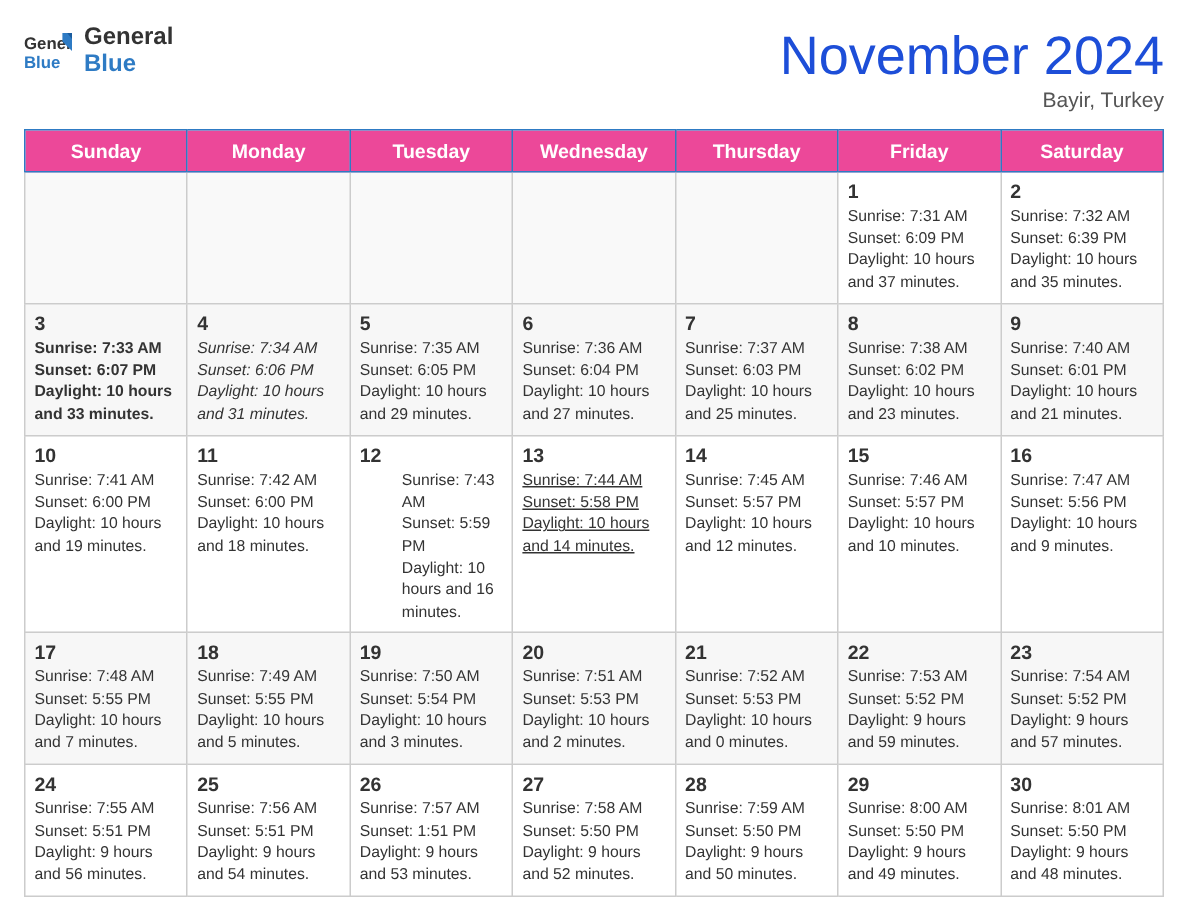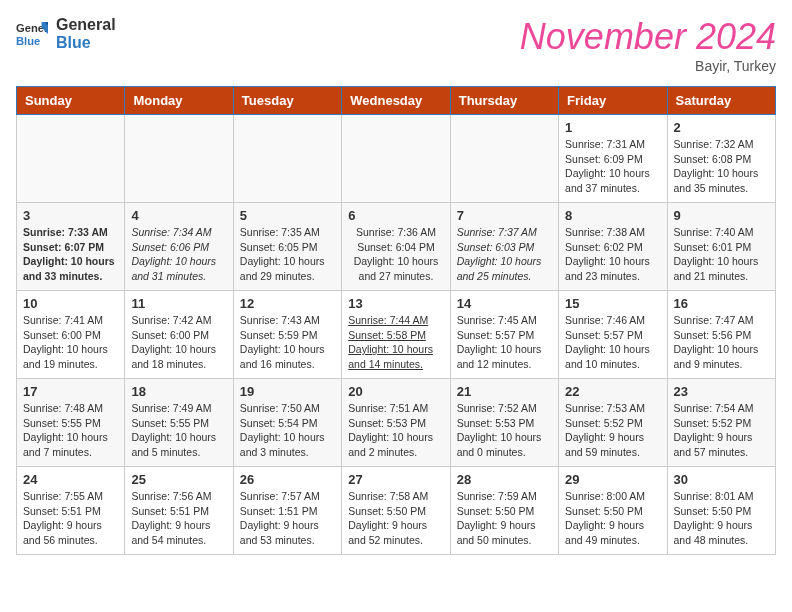--- a/index.html
+++ b/index.html
@@ -24,36 +24,35 @@
     .logo-icon {
       width: 32px;
       height: 32px;
     }
     .title-section {
       text-align: right;
     }
     .month-title {
       font-size: 36px;
       font-weight: normal;
-      color: #ec4899;
-      font-style: italic;
+      color: #1d4ed8;
     }
     .location {
       font-size: 14px;
       color: #555;
     }
     .calendar {
       width: 100%;
       border-collapse: collapse;
       table-layout: fixed;
     }
     .calendar th {
-      background-color: #c2410c;
+      background-color: #ec4899;
       color: white;
-      text-align: left;
+      text-align: center;
       padding: 6px 8px;
       font-size: 13px;
       font-weight: bold;
       border: 1px solid #2e7bc4;
     }
     .calendar td {
       border: 1px solid #ccc;
       vertical-align: top;
       padding: 5px 6px;
       font-size: 11px;
@@ -121,21 +120,21 @@
         <td class="empty"></td>
         <td>
           <div class="day-number">1</div>
           <div class="day-info" style="white-space: pre-line;">Sunrise: 7:31 AM
 Sunset: 6:09 PM
 Daylight: 10 hours and 37 minutes.</div>
         </td>
         <td>
           <div class="day-number">2</div>
           <div class="day-info" style="white-space: pre-line;">Sunrise: 7:32 AM
-Sunset: 6:08 PM
+Sunset: 6:39 PM
 Daylight: 10 hours and 35 minutes.</div>
         </td>
       </tr>
       <tr>
         <td>
           <div class="day-number">3</div>
           <div class="day-info" style="white-space: pre-line; font-weight: bold;">Sunrise: 7:33 AM
 Sunset: 6:07 PM
 Daylight: 10 hours and 33 minutes.</div>
         </td>
@@ -146,27 +145,27 @@
 Daylight: 10 hours and 31 minutes.</div>
         </td>
         <td>
           <div class="day-number">5</div>
           <div class="day-info" style="white-space: pre-line;">Sunrise: 7:35 AM
 Sunset: 6:05 PM
 Daylight: 10 hours and 29 minutes.</div>
         </td>
         <td>
           <div class="day-number">6</div>
-          <div class="day-info" style="white-space: pre-line; text-align: center;">Sunrise: 7:36 AM
+          <div class="day-info" style="white-space: pre-line;">Sunrise: 7:36 AM
 Sunset: 6:04 PM
 Daylight: 10 hours and 27 minutes.</div>
         </td>
         <td>
           <div class="day-number">7</div>
-          <div class="day-info" style="white-space: pre-line; font-style: italic;">Sunrise: 7:37 AM
+          <div class="day-info" style="white-space: pre-line;">Sunrise: 7:37 AM
 Sunset: 6:03 PM
 Daylight: 10 hours and 25 minutes.</div>
         </td>
         <td>
           <div class="day-number">8</div>
           <div class="day-info" style="white-space: pre-line;">Sunrise: 7:38 AM
 Sunset: 6:02 PM
 Daylight: 10 hours and 23 minutes.</div>
         </td>
         <td>
@@ -184,21 +183,21 @@
 Daylight: 10 hours and 19 minutes.</div>
         </td>
         <td>
           <div class="day-number">11</div>
           <div class="day-info" style="white-space: pre-line;">Sunrise: 7:42 AM
 Sunset: 6:00 PM
 Daylight: 10 hours and 18 minutes.</div>
         </td>
         <td>
           <div class="day-number">12</div>
-          <div class="day-info" style="white-space: pre-line;">Sunrise: 7:43 AM
+          <div class="day-info" style="white-space: pre-line; margin-left: 28px;">Sunrise: 7:43 AM
 Sunset: 5:59 PM
 Daylight: 10 hours and 16 minutes.</div>
         </td>
         <td>
           <div class="day-number">13</div>
           <div class="day-info" style="white-space: pre-line; text-decoration: underline;">Sunrise: 7:44 AM
 Sunset: 5:58 PM
 Daylight: 10 hours and 14 minutes.</div>
         </td>
         <td>

